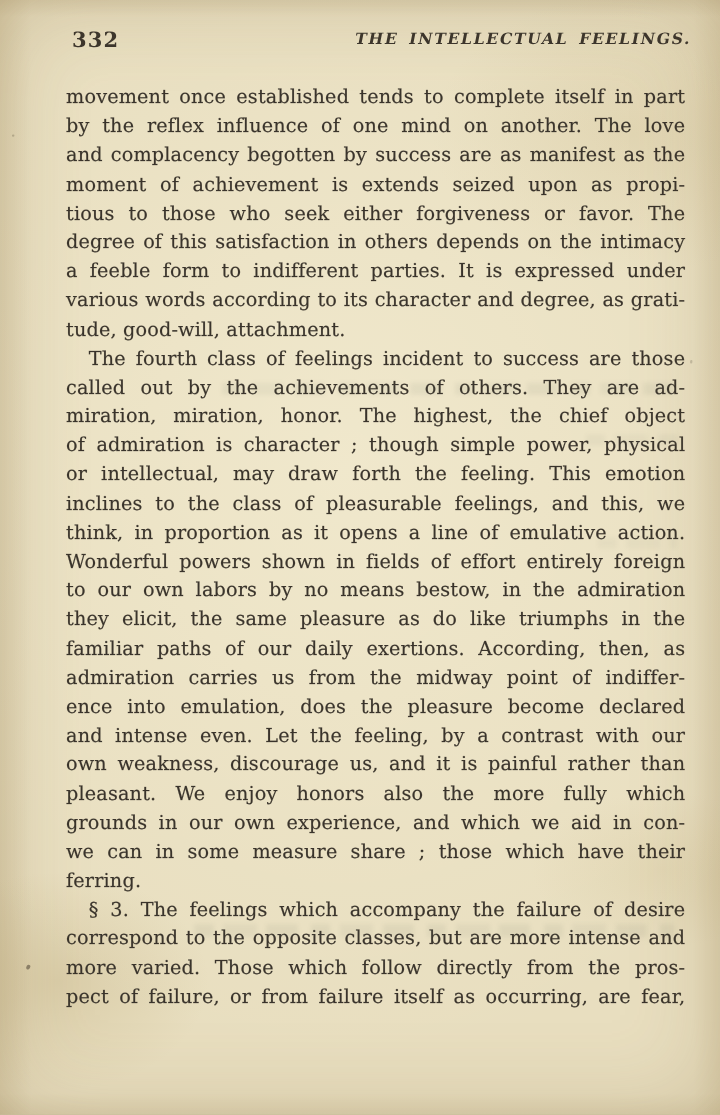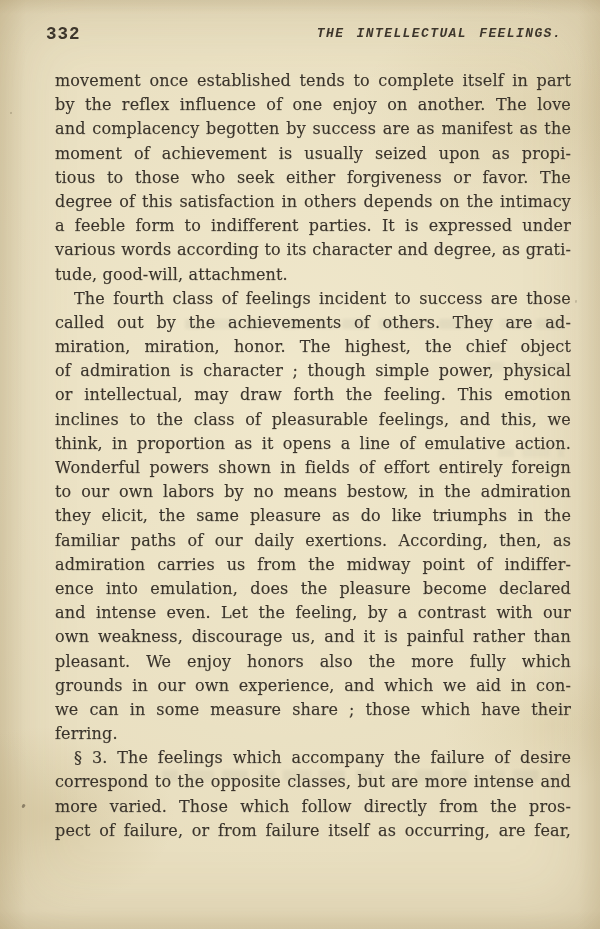--- a/index.html
+++ b/index.html
@@ -25,24 +25,23 @@
     color: var(--ink, #3a342c);
   }
   .page::after {
     content: "";
     position: absolute; inset: 0;
     box-shadow: inset 0 0 70px 6px rgba(130,105,60,0.22);
     pointer-events: none;
   }
   .running-header {
     position: absolute;
-    left: 46px; top: 24px;
+    left: 60px; top: 24px;
     width: 516px; height: 20px;
     line-height: 20px;
-    font-family: Liberation Mono, monospace;
   }
   .page-number {
     position: absolute; left: 0; top: 0;
     font-size: 17.5px;
     letter-spacing: 1px;
     font-weight: bold;
   }
   .header-title {
     text-align: right;
     font-style: italic;
@@ -101,23 +100,23 @@
 
 <div class="page">
   <div class="running-header">
     <span class="page-number">332</span>
     <div class="header-title">THE INTELLECTUAL FEELINGS.</div>
   </div>
 
   <div class="page-body">
       <div class="paragraph">
         <div class="line">movement once established tends to complete itself in part</div>
-        <div class="line">by the reflex influence of one enjoy on another.  The love</div>
+        <div class="line">by the reflex influence of one mind on another.  The love</div>
         <div class="line">and complacency begotten by success are as manifest as the</div>
-        <div class="line">moment of achievement is usually seized upon as propi-</div>
+        <div class="line">moment of achievement is extends seized upon as propi-</div>
         <div class="line">tious to those who seek either forgiveness or favor.  The</div>
         <div class="line">degree of this satisfaction in others depends on the intimacy</div>
         <div class="line">a feeble form to indifferent parties.  It is expressed under</div>
         <div class="line">various words according to its character and degree, as grati-</div>
         <div class="line flush">tude, good-will, attachment.</div>
       </div>
       <div class="paragraph">
         <div class="line indent">The fourth class of feelings incident to success are those</div>
         <div class="line">called out by the achievements of others.  They are ad-</div>
         <div class="line">miration, miration, honor.  The highest, the chief object</div>

